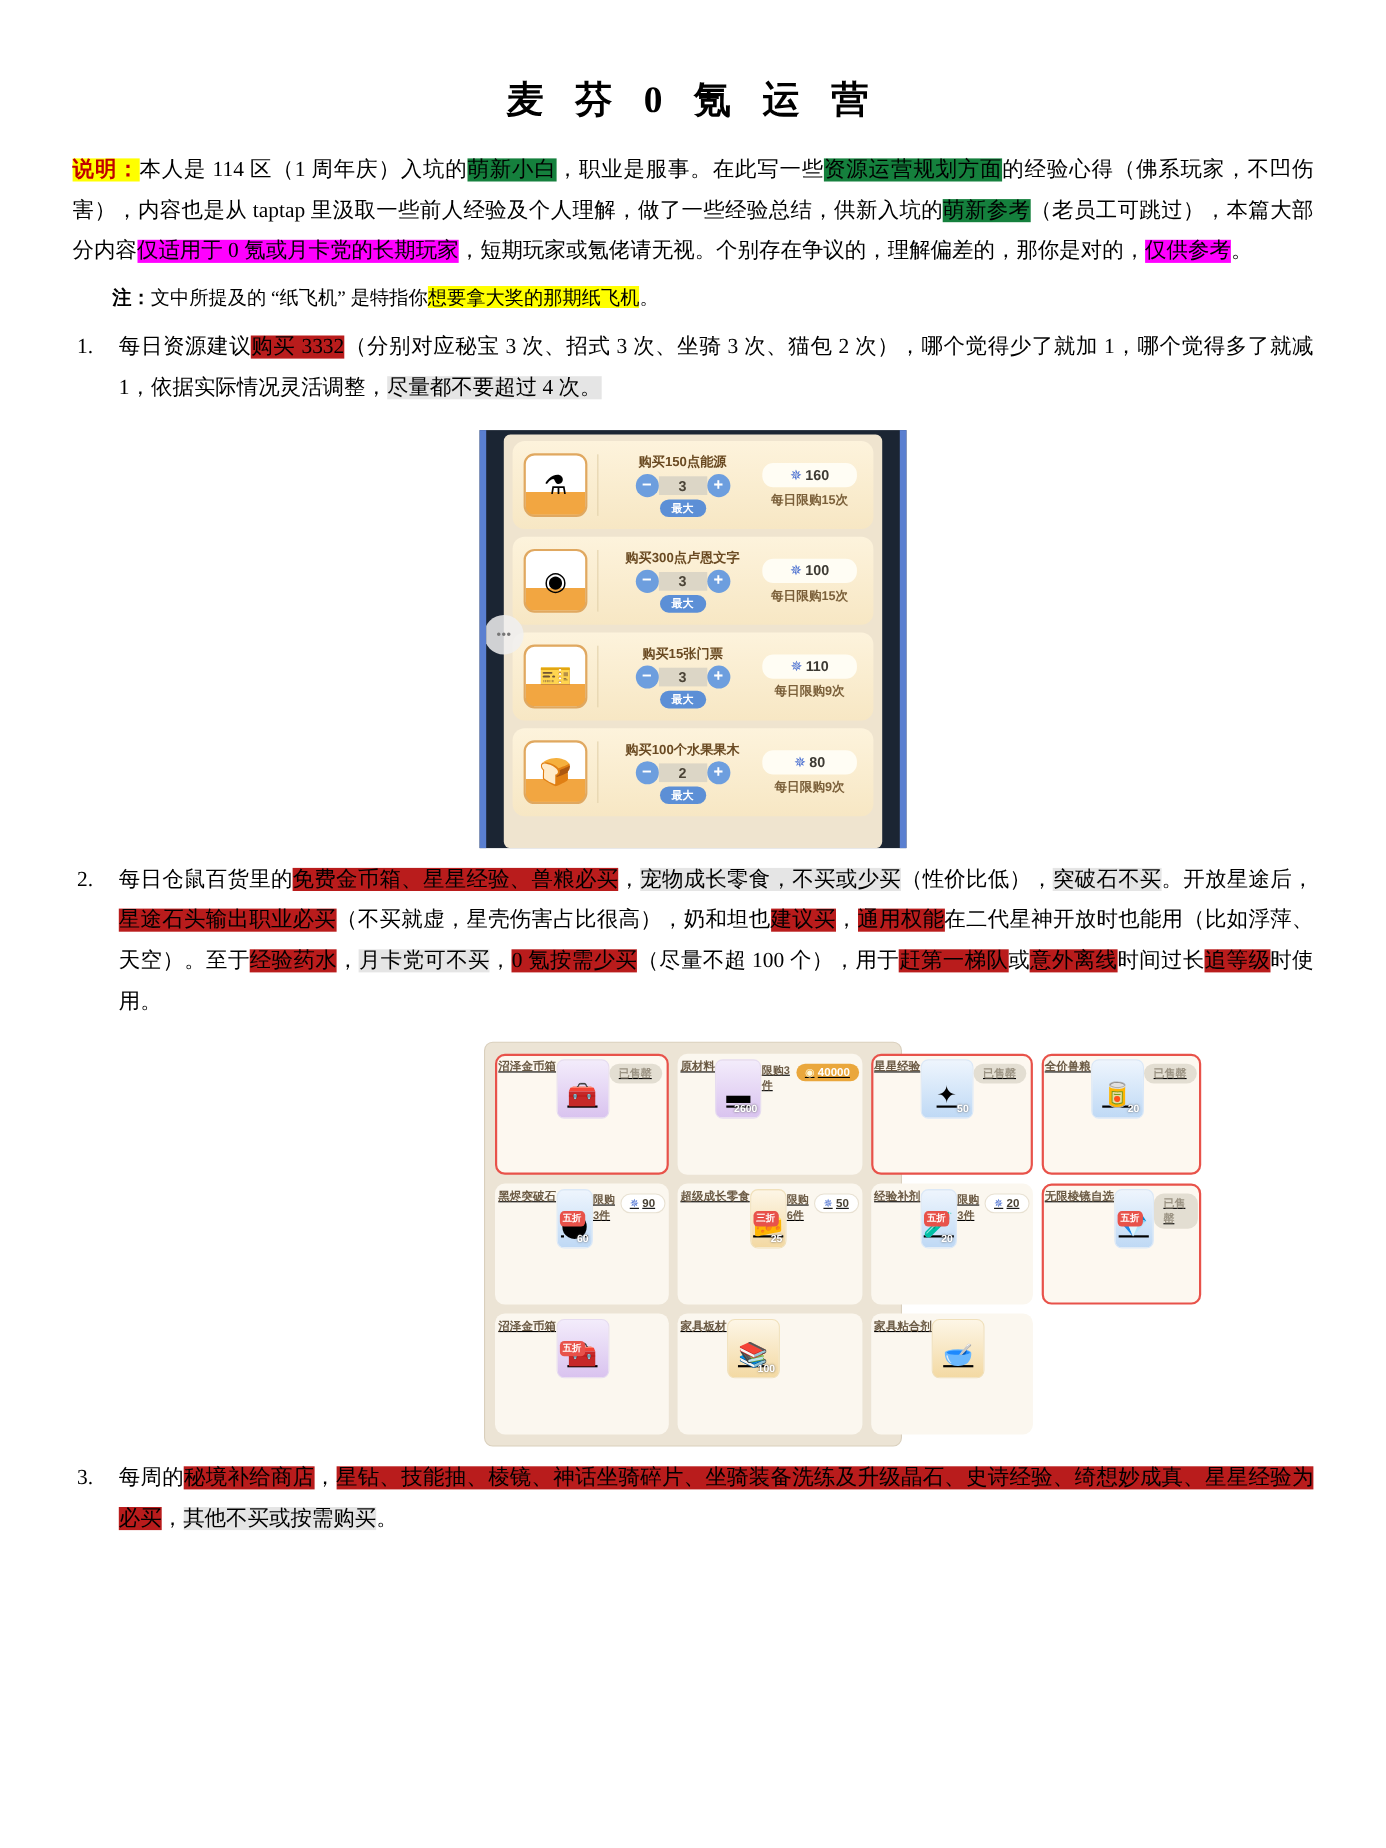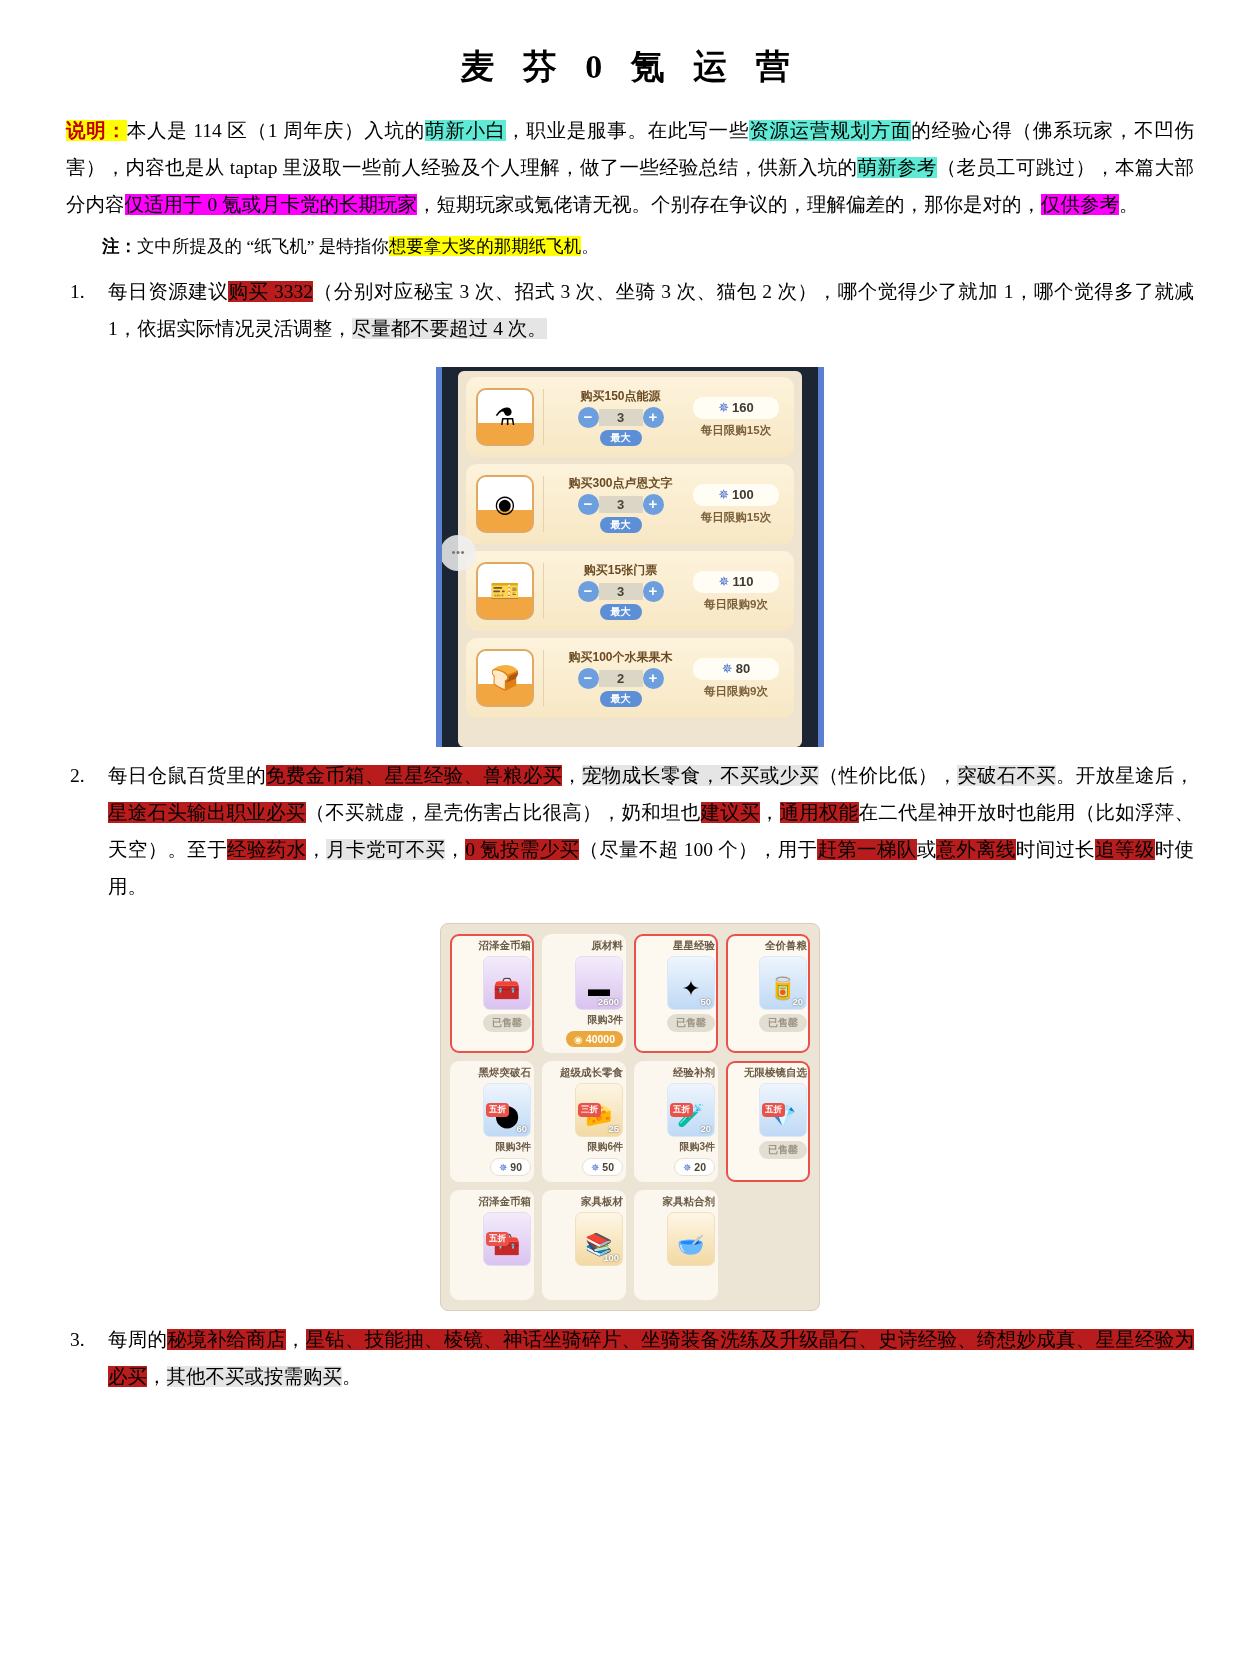--- a/index.html
+++ b/index.html
@@ -10,21 +10,21 @@
     color:#000;
     overflow:hidden;
   }
   .page { width:1260px; height:1680px; position:relative; box-sizing:border-box; padding:0 66px; }
 
   .doc-title {
     text-align:center;
     font-size:34px;
     font-weight:bold;
     letter-spacing:10px;
-    margin:44px 0 0 0;
+    margin:68px 0 0 0;
     font-family:"Liberation Serif","DejaVu Serif",serif;
   }
   .doc-subtitle {
     text-align:center;
     font-size:21px;
     font-weight:bold;
     margin:28px 0 0 0;
     letter-spacing:1px;
   }
 
@@ -36,21 +36,21 @@
     text-justify:inter-ideograph;
   }
   .para.intro { margin-top:22px; }
   .note { font-size:17.5px; line-height:34px; margin:6px 0 0 0; text-indent:36px; }
   .note b { font-weight:bold; }
 
   .zhengwen { font-size:19.5px; line-height:34px; margin:6px 0 0 0; font-weight:bold; color:#c00000; }
 
   
   .hl-y { background:#ffff00; }
-  .hl-c { background:#5eead4; }
+  .hl-c { background:#15803d; }
   .hl-m { background:#ff00ff; }
   .hl-g { background:#b91c1c; }
   .hl-r { background:#e5e5e5; color:#000; }
 
   .list-item {
     display:flex;
     font-size:19.5px;
     line-height:37px;
     margin-top:10px;
   }
@@ -144,23 +144,24 @@
     border-radius:8px;
     padding:10px 9px;
     box-sizing:border-box;
   }
   .shop-grid { display:grid; grid-template-columns:repeat(4,1fr); gap:8px; }
   .shop-card {
     background:#fbf7ef;
     border-radius:9px;
     padding:5px 3px 6px 3px;
     box-sizing:border-box;
-    display:flex; flex-direction:column; align-items:flex-end;
+    display:flex; align-items:flex-start;
     position:relative;
     min-height:110px;
+    text-decoration:underline;
   }
   .shop-card.hot { border:2.5px solid #e8524a; padding:3px 1px 4px 1px; background:#fdf8f0; }
   .shop-name { font-size:10.5px; font-weight:bold; color:#6b5a44; font-family:"Liberation Sans","DejaVu Sans",sans-serif; margin-bottom:3px; white-space:nowrap; }
   .shop-thumb {
     width:46px; height:52px; border-radius:7px;
     background:linear-gradient(#f3ecfb,#d9c3ef);
     display:flex; align-items:flex-end; justify-content:center;
     font-size:21px; position:relative; overflow:hidden;
     border:1px solid #e6dcf0;
   }

